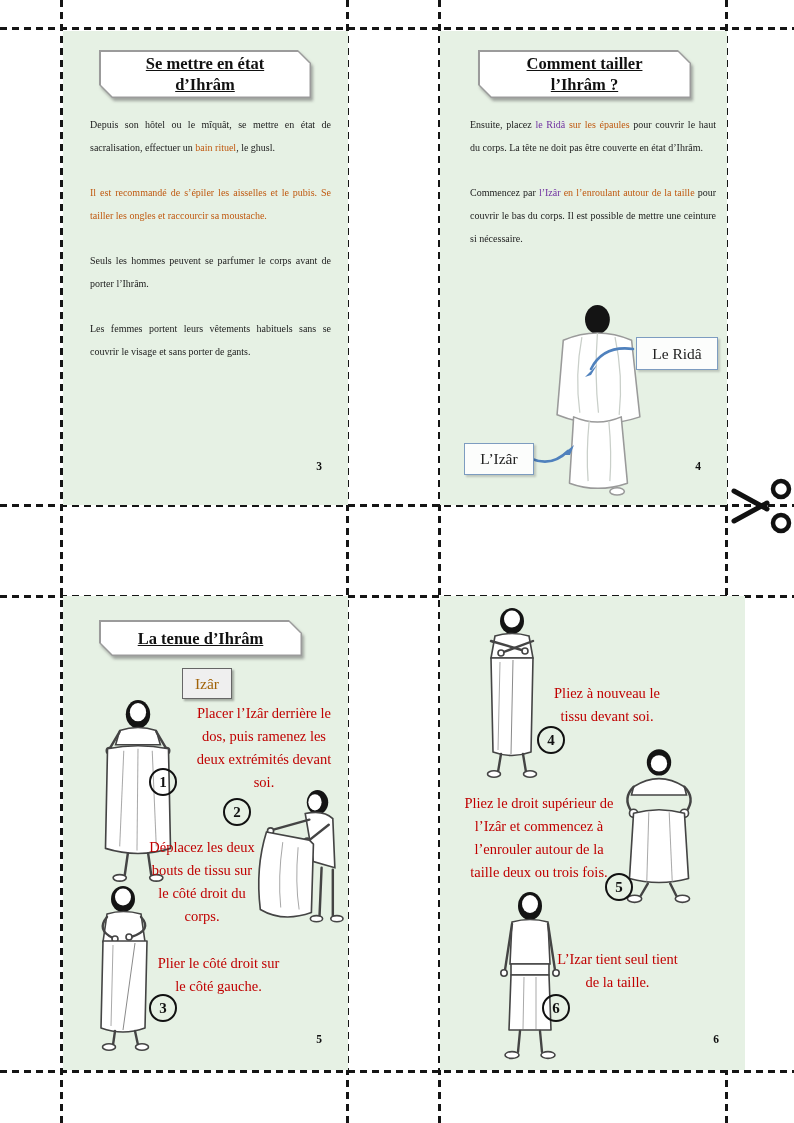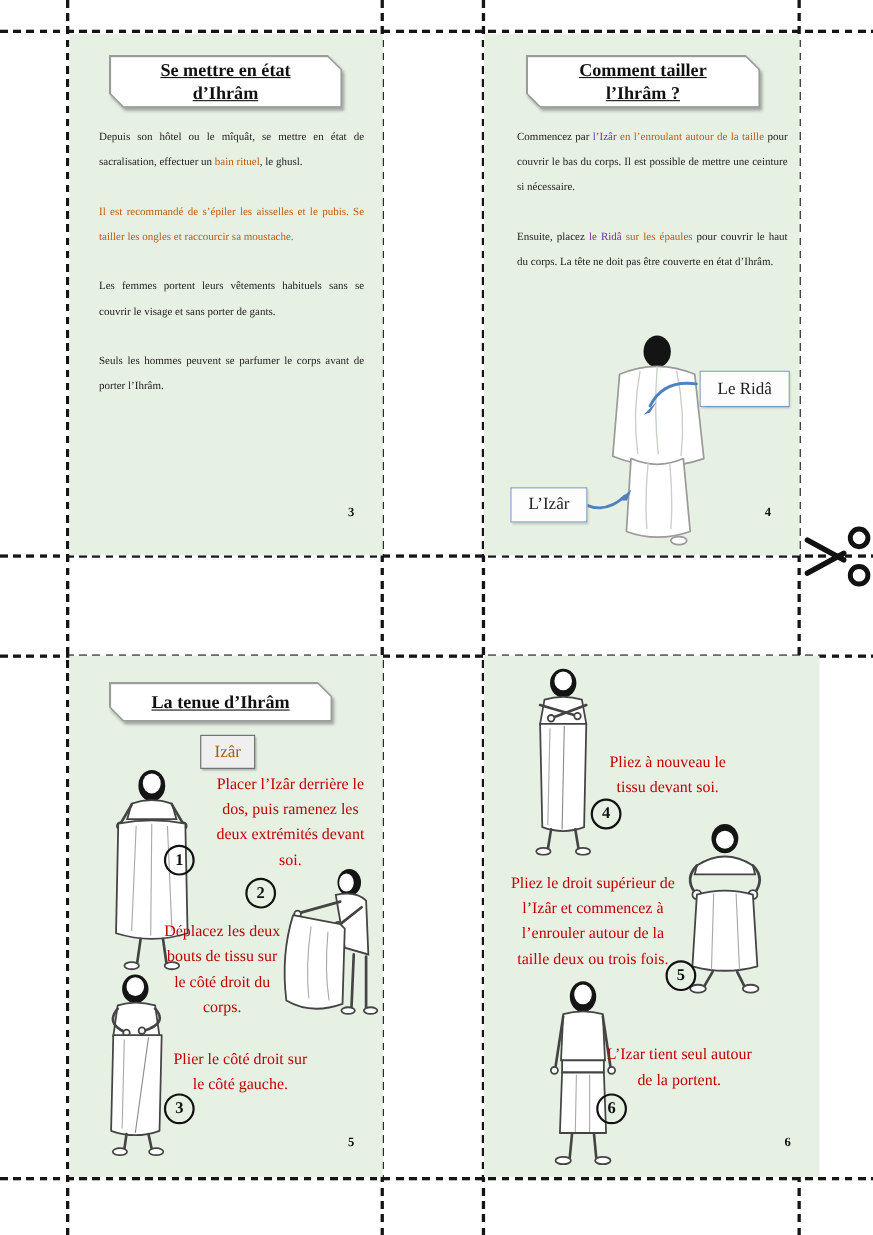--- a/index.html
+++ b/index.html
@@ -80,37 +80,37 @@
     <div class="plaque" style="left:36px;top:19px;width:212px;height:48px">
       <div class="plaque-shape"></div>
       <div class="plaque-inner">
         <div class="plaque-title">Se mettre en état
 d’Ihrâm</div>
       </div>
     </div>
     <div class="textcol" style="left:27px;top:82px;width:241px">
       <p><span>Depuis son hôtel ou le mîquât, se mettre en état de sacralisation, effectuer un </span><span class="orange">bain rituel</span><span>, le ghusl.</span></p>
       <p class="orange">Il est recommandé de s’épiler les aisselles et le pubis. Se tailler les ongles et raccourcir sa moustache.</p>
+      <p>Seuls les hommes peuvent se parfumer le corps avant de porter l’Ihrâm.</p>
       <p>Les femmes portent leurs vêtements habituels sans se couvrir le visage et sans porter de gants.</p>
-      <p>Seuls les hommes peuvent se parfumer le corps avant de porter l’Ihrâm.</p>
     </div>
     <div class="pagenum" style="right:26px;top:429px">3</div>
   </div>
 
   <div class="card" id="c2">
     <div class="plaque" style="left:38px;top:19px;width:213px;height:48px">
       <div class="plaque-shape"></div>
       <div class="plaque-inner">
         <div class="plaque-title">Comment tailler
 l’Ihrâm ?</div>
       </div>
     </div>
     <div class="textcol" style="left:30px;top:82px;width:246px">
+      <p><span>Ensuite, placez </span><span class="purple">le Ridâ</span><span class="orange"> sur les épaules</span><span> pour couvrir le haut du corps. La tête ne doit pas être couverte en état d’Ihrâm.</span></p>
       <p><span>Commencez par </span><span class="purple">l’Izâr</span><span class="orange"> en l’enroulant autour de la taille</span><span> pour couvrir le bas du corps. Il est possible de mettre une ceinture si nécessaire.</span></p>
-      <p><span>Ensuite, placez </span><span class="purple">le Ridâ</span><span class="orange"> sur les épaules</span><span> pour couvrir le haut du corps. La tête ne doit pas être couverte en état d’Ihrâm.</span></p>
     </div>
 
     <svg class="absimg" style="left:92px;top:272px" width="135" height="205" viewBox="0 0 130 198">
       <ellipse class="hair" cx="63" cy="16" rx="12" ry="14"></ellipse>
       <path class="cloth-lt" d="M30,36 Q63,22 96,36 L104,110 Q63,124 24,108 Z"></path>
       <path class="fold-lt" d="M48,33 Q41,70 46,106"></path>
       <path class="fold-lt" d="M80,33 Q88,70 84,108"></path>
       <path class="fold-lt" d="M63,29 Q60,70 64,106"></path>
       <path class="cloth-lt" d="M40,110 L36,174 Q63,184 92,174 L86,110 Q63,120 40,110 Z"></path>
       <path class="fold-lt" d="M55,114 Q52,145 54,172"></path>
@@ -260,19 +260,19 @@
       <circle class="skin" cx="74" cy="83" r="3.2"></circle>
       <rect class="cloth" x="29" y="74" width="38" height="11"></rect>
       <path class="cloth" d="M29,85 L27,140 L69,140 L67,85 Z"></path>
       <path class="fold" d="M42,87 L41,139"></path>
       <path class="fold" d="M54,87 L54,139"></path>
       <path class="limb" d="M38,141 L36,162"></path>
       <path class="limb" d="M58,141 L60,162"></path>
       <ellipse class="skin" cx="30" cy="165" rx="7" ry="3.4"></ellipse>
       <ellipse class="skin" cx="66" cy="165" rx="7" ry="3.4"></ellipse>
     </svg>
-    <div class="red-note" style="left:110px;top:352px;width:135px">L’Izar tient seul autour de la portent.</div>
+    <div class="red-note" style="left:110px;top:352px;width:135px">L’Izar tient seul tient de la taille.</div>
     <div class="stepnum" style="left:102px;top:398px">6</div>
 
     <div class="pagenum" style="right:26px;top:437px">6</div>
   </div>
 
 </div>
 
 </body></html>

